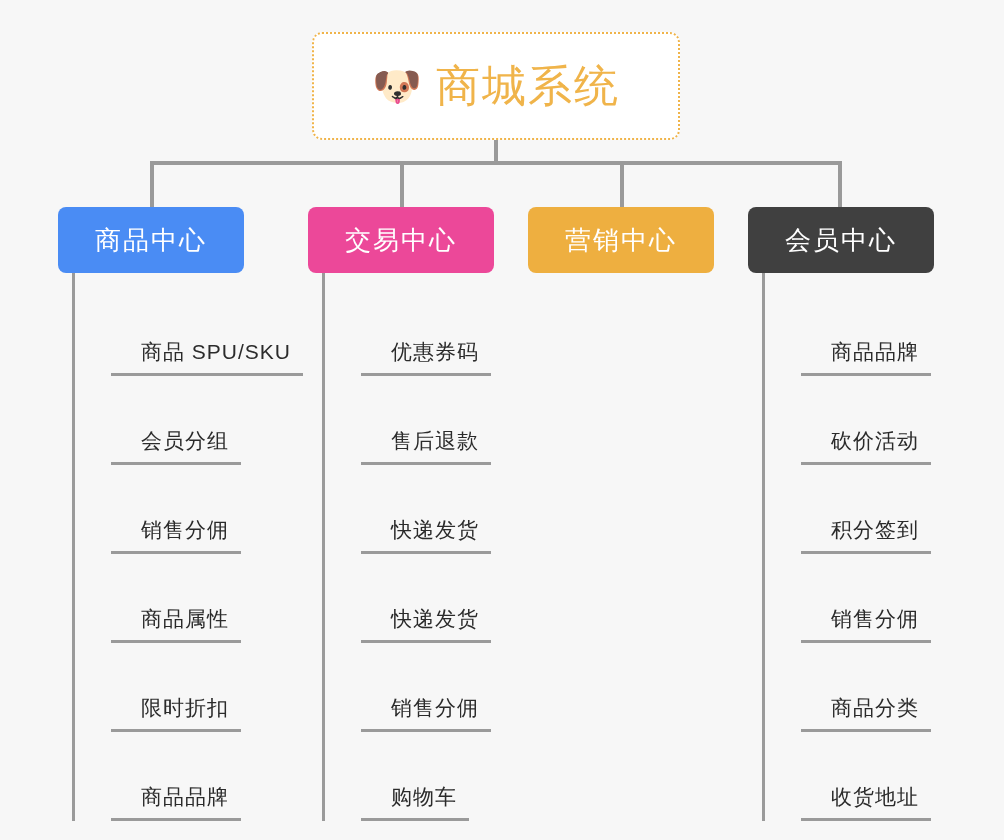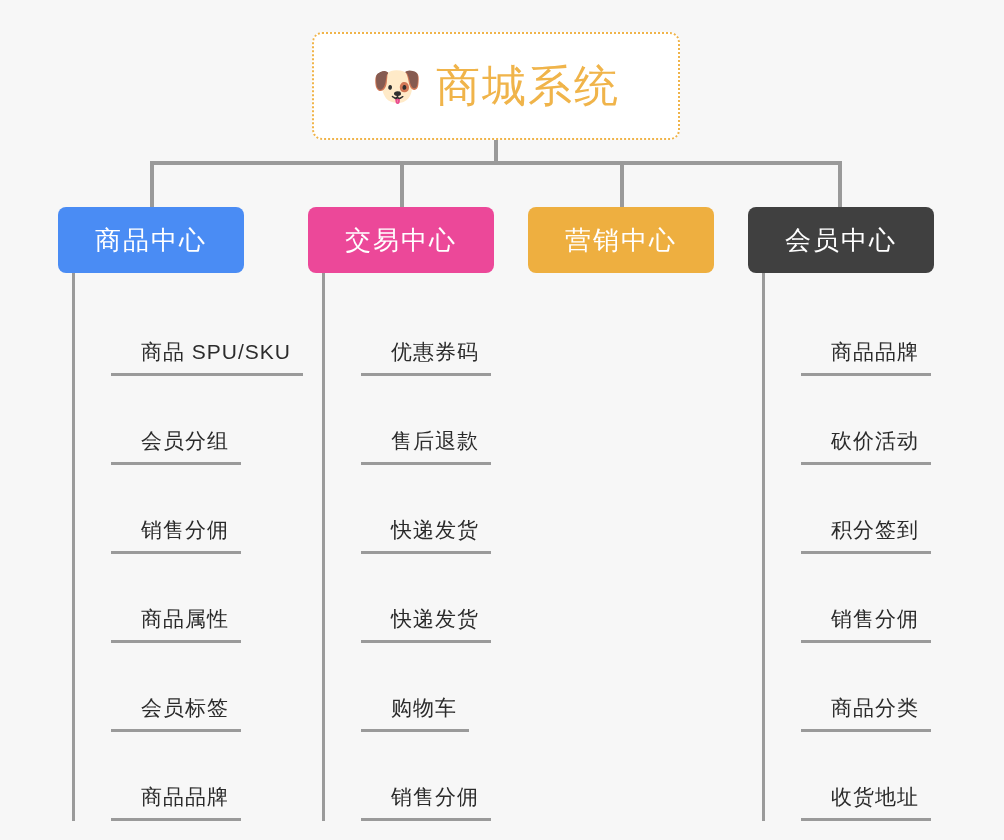--- a/index.html
+++ b/index.html
@@ -138,21 +138,21 @@
       <div class="item">
         <span class="item-label">会员分组</span>
       </div>
       <div class="item">
         <span class="item-label">销售分佣</span>
       </div>
       <div class="item">
         <span class="item-label">商品属性</span>
       </div>
       <div class="item">
-        <span class="item-label">会员标签</span>
+        <span class="item-label">限时折扣</span>
       </div>
       <div class="item">
         <span class="item-label">商品品牌</span>
       </div>
     </div>
   </div>
 
   <div class="column col-1">
     <div class="cat-header">
       <span>交易中心</span>
@@ -164,51 +164,51 @@
       <div class="item">
         <span class="item-label">售后退款</span>
       </div>
       <div class="item">
         <span class="item-label">快递发货</span>
       </div>
       <div class="item">
         <span class="item-label">快递发货</span>
       </div>
       <div class="item">
+        <span class="item-label">销售分佣</span>
+      </div>
+      <div class="item">
         <span class="item-label">购物车</span>
       </div>
+    </div>
+  </div>
+
+  <div class="column col-2">
+    <div class="cat-header">
+      <span>营销中心</span>
+    </div>
+  </div>
+
+  <div class="column col-3">
+    <div class="cat-header">
+      <span>会员中心</span>
+    </div>
+    <div class="items">
+      <div class="item">
+        <span class="item-label">商品品牌</span>
+      </div>
+      <div class="item">
+        <span class="item-label">砍价活动</span>
+      </div>
+      <div class="item">
+        <span class="item-label">积分签到</span>
+      </div>
       <div class="item">
         <span class="item-label">销售分佣</span>
       </div>
-    </div>
-  </div>
-
-  <div class="column col-2">
-    <div class="cat-header">
-      <span>营销中心</span>
-    </div>
-  </div>
-
-  <div class="column col-3">
-    <div class="cat-header">
-      <span>会员中心</span>
-    </div>
-    <div class="items">
-      <div class="item">
-        <span class="item-label">商品品牌</span>
-      </div>
-      <div class="item">
-        <span class="item-label">砍价活动</span>
-      </div>
-      <div class="item">
-        <span class="item-label">积分签到</span>
-      </div>
-      <div class="item">
-        <span class="item-label">销售分佣</span>
-      </div>
       <div class="item">
         <span class="item-label">商品分类</span>
       </div>
       <div class="item">
         <span class="item-label">收货地址</span>
       </div>
     </div>
   </div>
 
 </div>

